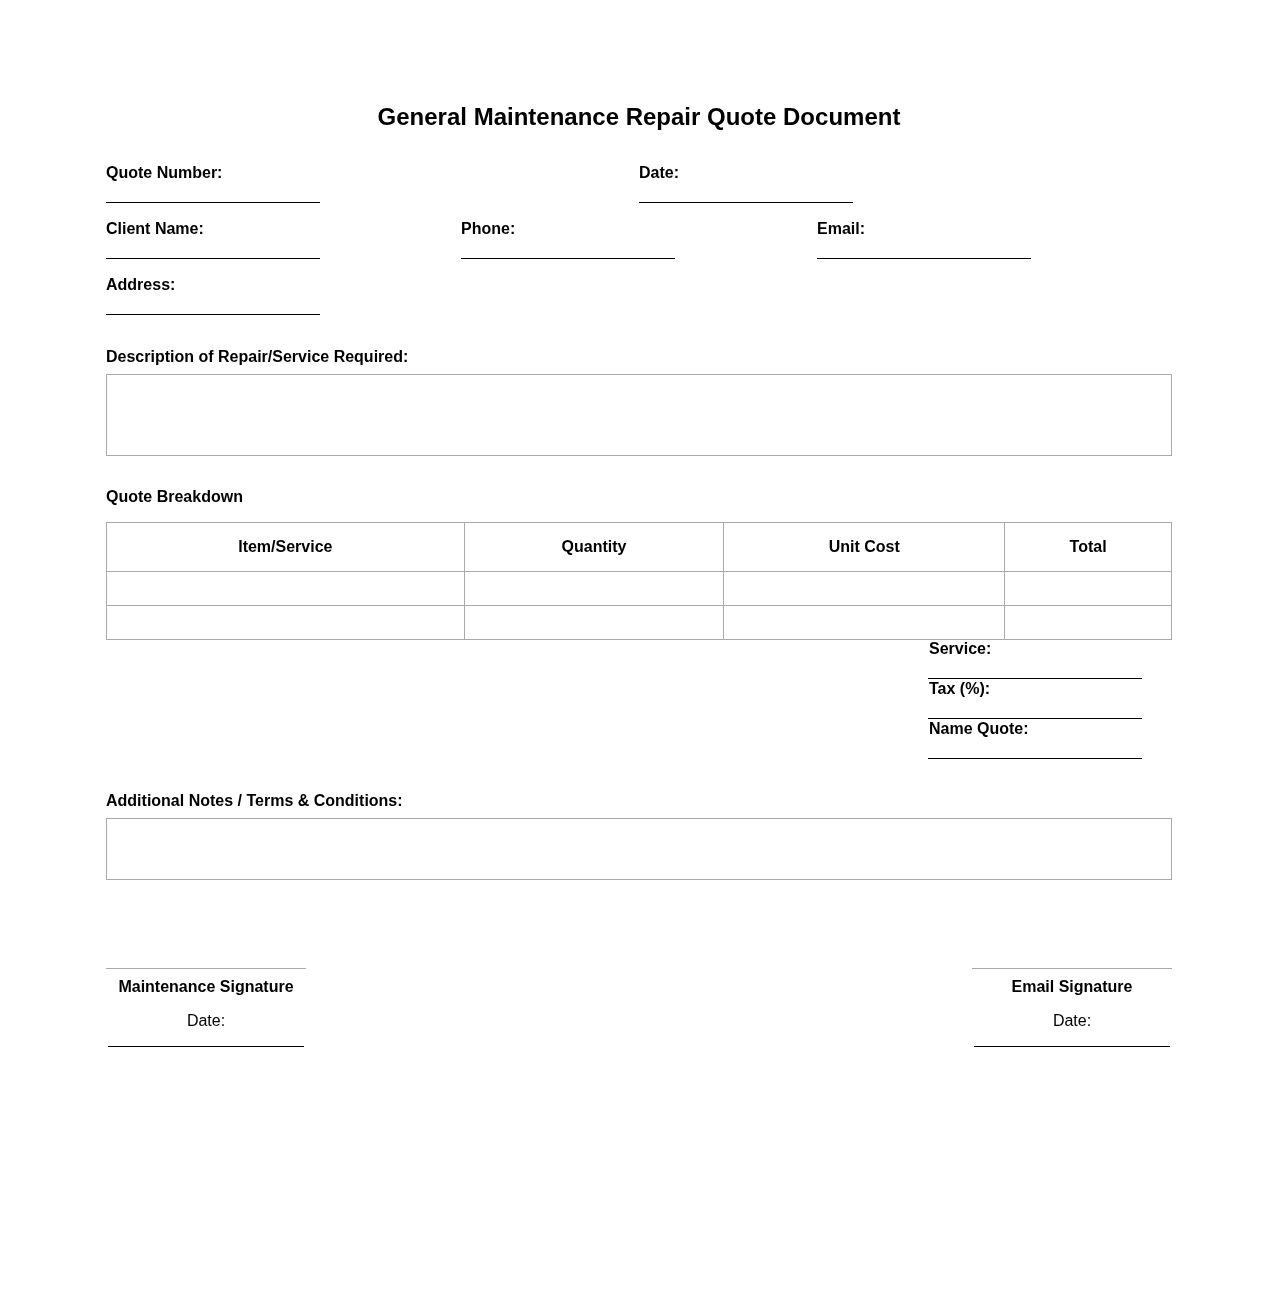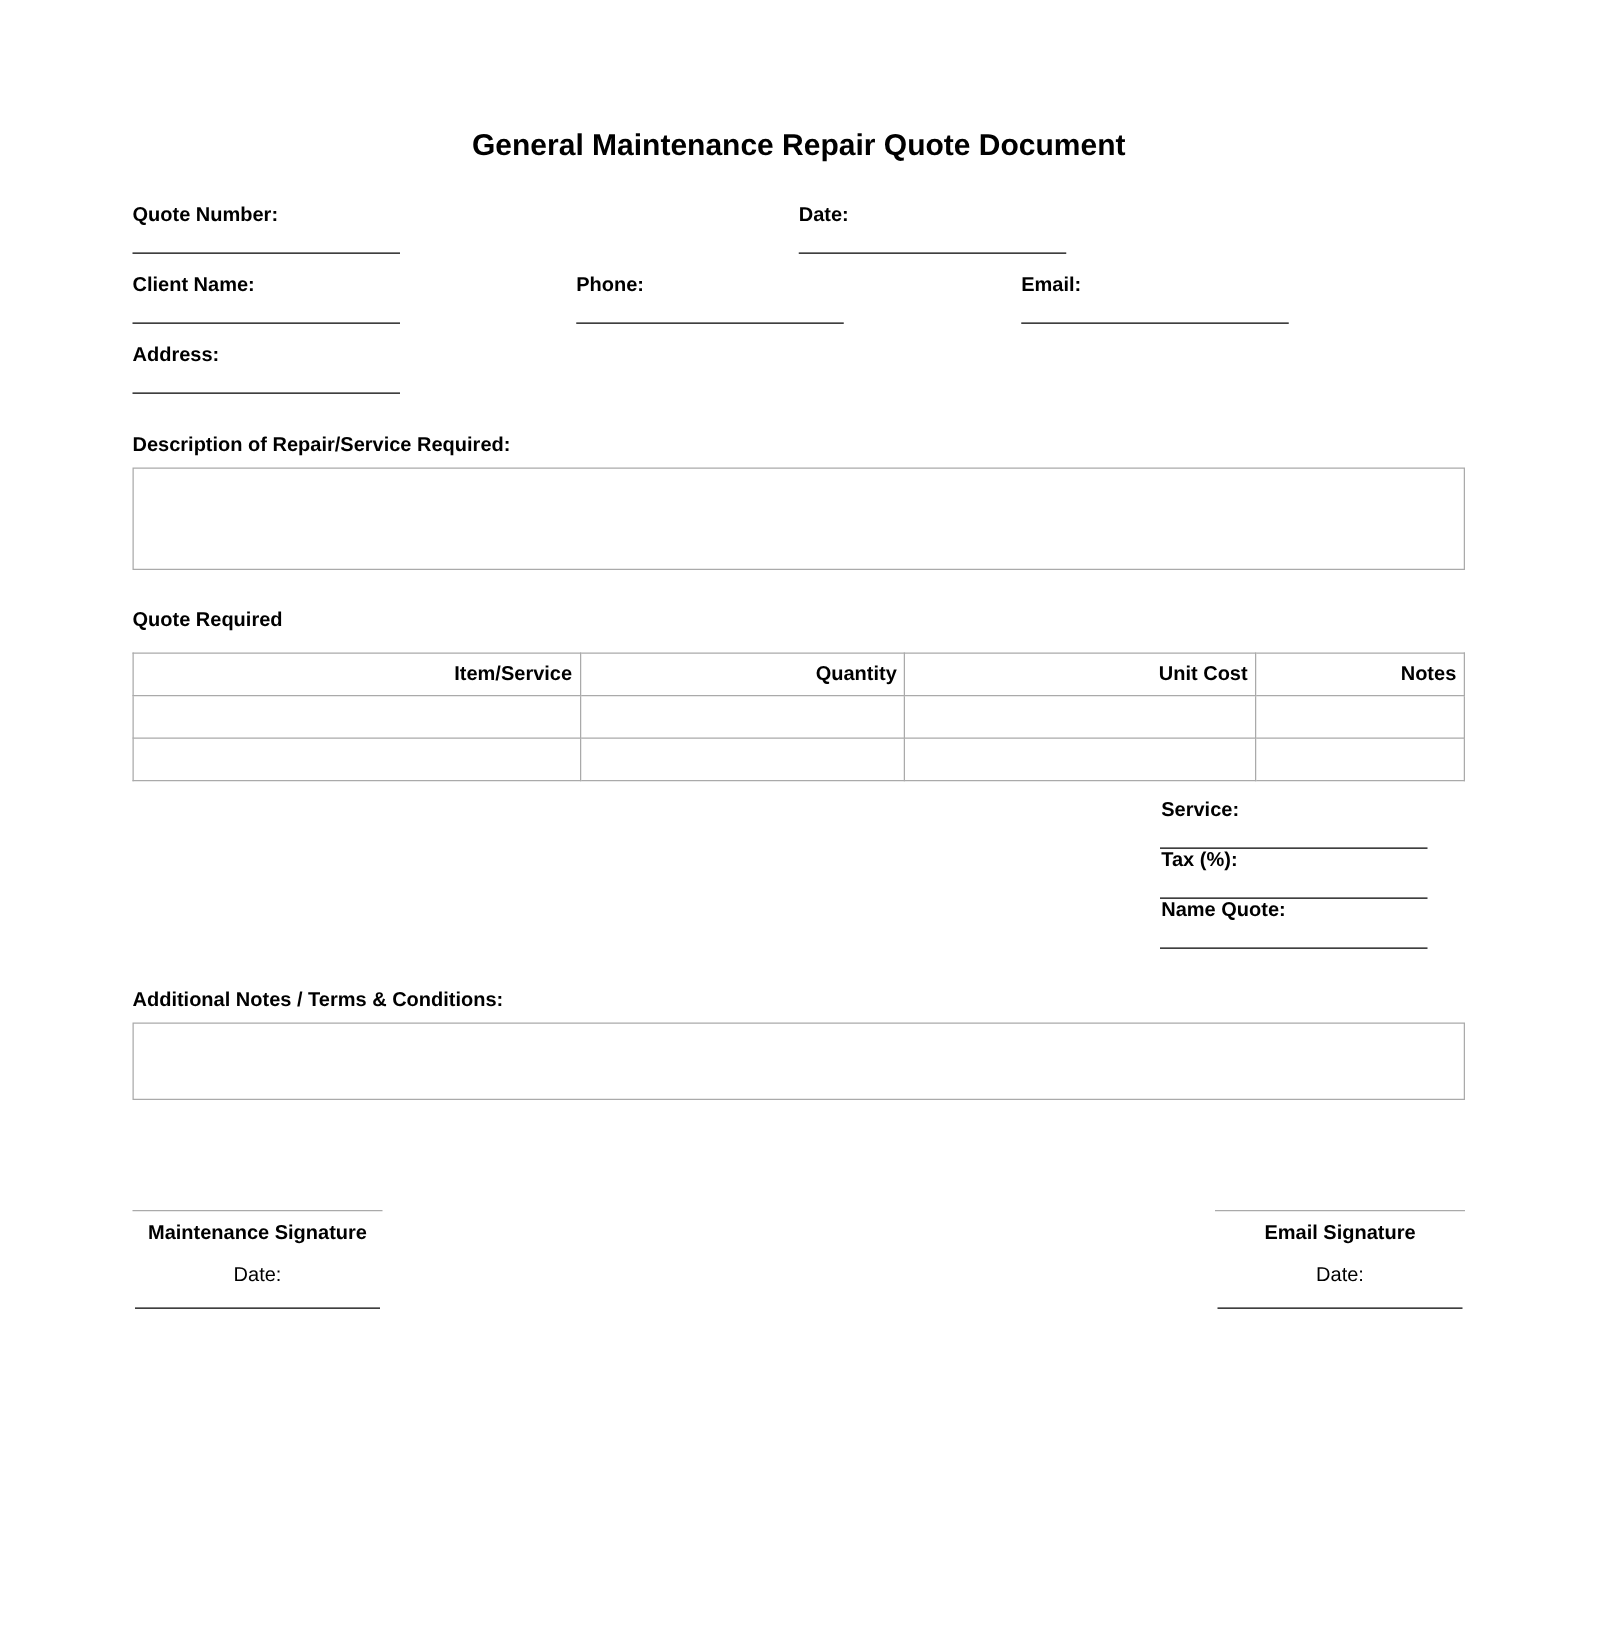--- a/index.html
+++ b/index.html
@@ -13,22 +13,22 @@
       font-size: 24px; font-weight: bold;
     }
     .lbl { font-size: 16px; font-weight: bold; line-height: 18px; }
     .line { border-bottom: 1px solid #000; height: 0; }
     .box { border: 1px solid #aaa; box-sizing: border-box; }
     table.qt {
       position: absolute; left: 106px; top: 522px; width: 1066px;
       border-collapse: collapse;
     }
     table.qt th, table.qt td {
-      border: 1px solid #aaa; height: 34px; padding: 0 6px;
-      text-align: right; font-size: 16px; font-weight: bold; box-sizing: border-box;
+      border: 1px solid #aaa; height: 34px; padding: 15px 6px;
+      text-align: center; font-size: 16px; font-weight: bold; box-sizing: border-box;
     }
     .sig-label { font-size: 16px; font-weight: bold; text-align: center; }
     .sig-date { font-size: 16px; text-align: center; }
   </style>
 </head>
 <body>
 
 <div class="abs title">General Maintenance Repair Quote Document</div>
 
 <div class="abs lbl" style="left:106px; top:164px;">Quote Number:</div>
@@ -42,34 +42,34 @@
 <div class="abs line" style="left:461px; top:258px; width:214px;"></div>
 <div class="abs lbl" style="left:817px; top:220px;">Email:</div>
 <div class="abs line" style="left:817px; top:258px; width:214px;"></div>
 
 <div class="abs lbl" style="left:106px; top:276px;">Address:</div>
 <div class="abs line" style="left:106px; top:314px; width:214px;"></div>
 
 <div class="abs lbl" style="left:106px; top:348px;">Description of Repair/Service Required:</div>
 <div class="abs box" style="left:106px; top:374px; width:1066px; height:82px;"></div>
 
-<div class="abs lbl" style="left:106px; top:488px;">Quote Required</div>
+<div class="abs lbl" style="left:106px; top:488px;">Quote Breakdown</div>
 <table class="qt">
   <colgroup>
     <col style="width:358px">
       <col style="width:260px">
       <col style="width:281px">
       <col style="width:167px">
   </colgroup>
   <thead>
     <tr>
       <th>Item/Service</th>
       <th>Quantity</th>
       <th>Unit Cost</th>
-      <th>Notes</th>
+      <th>Total</th>
     </tr>
   </thead>
   <tbody>
     <tr>
       <td></td>
       <td></td>
       <td></td>
       <td></td>
     </tr>
     <tr>

